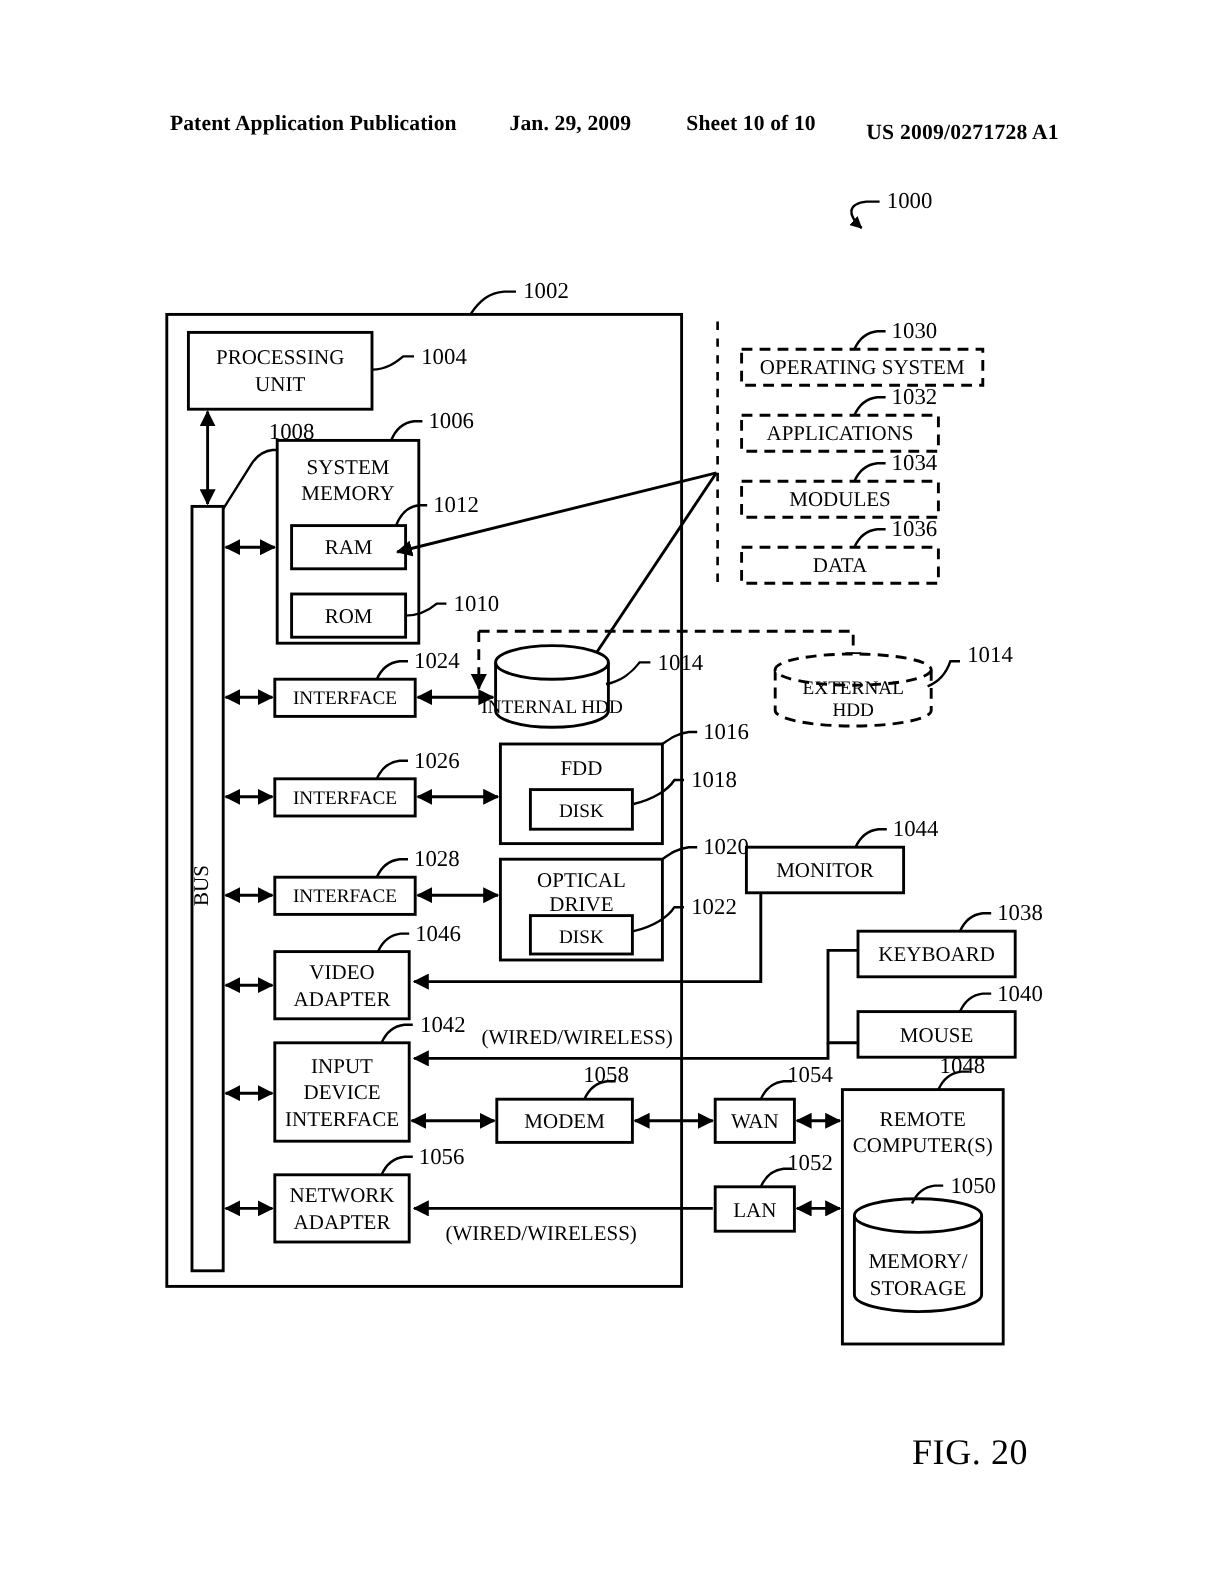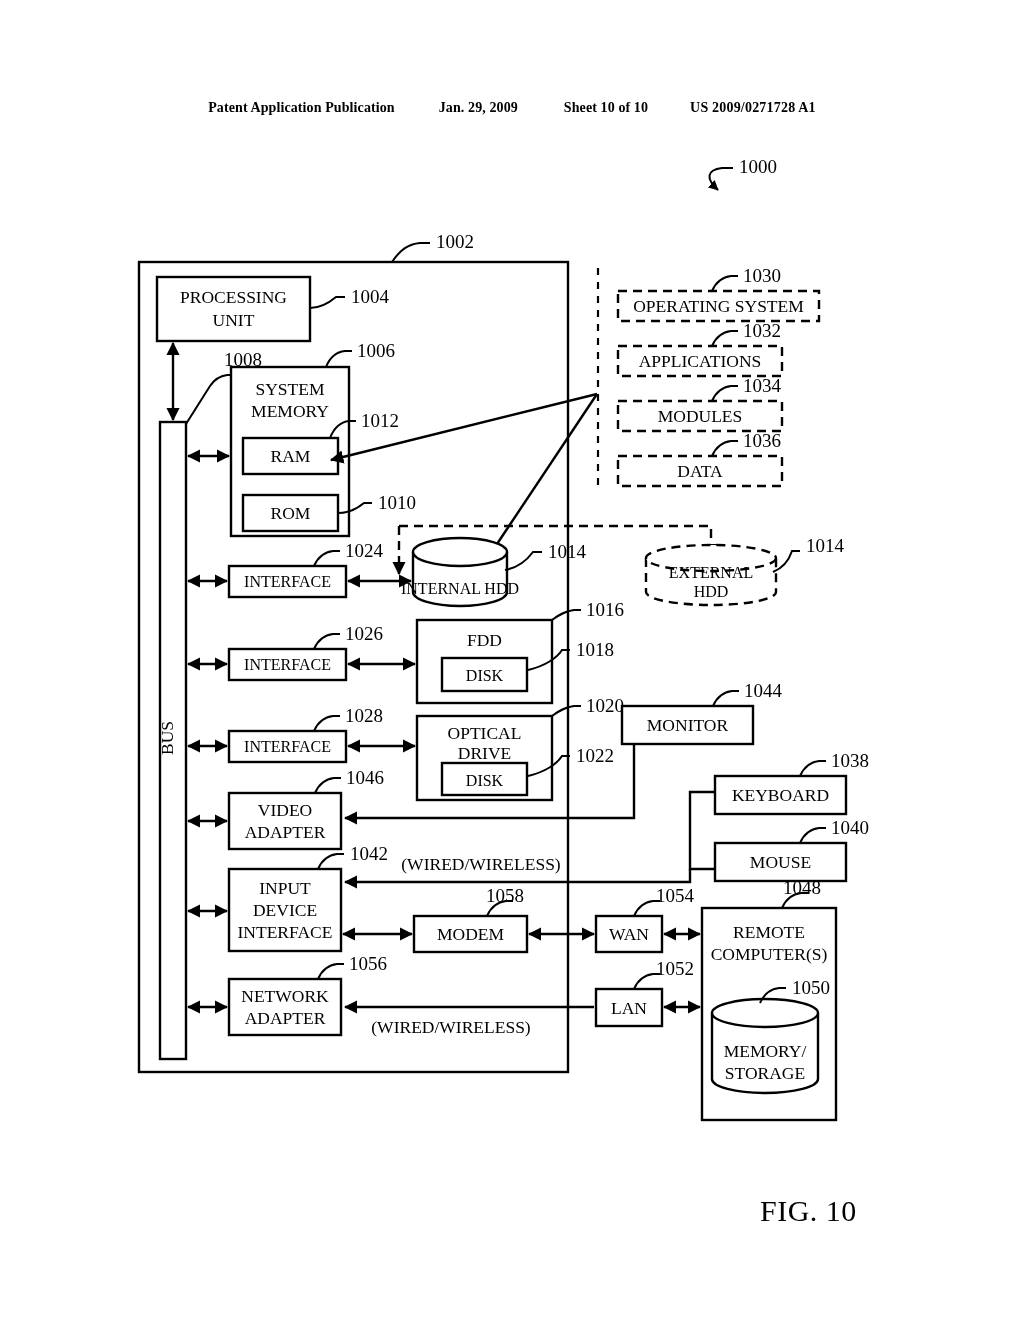--- a/index.html
+++ b/index.html
@@ -18,25 +18,25 @@
   }
 
   
   #page-header {
     position: absolute;
     left: 0;
     top: 88px;
     width: 1024px;
     height: 28px;
     display: flex;
-    align-items: flex-end;
+    align-items: center;
     justify-content: center;
     font-family: "Liberation Serif", serif;
     font-weight: bold;
-    font-size: 14px;
+    font-size: 18px;
     letter-spacing: 0.1px;
     white-space: pre;
   }
   #page-header .hdr-pub      { margin-right: 44px; }
   #page-header .hdr-date     { margin-right: 11px; }
   #page-header .hdr-sheet    { margin-right: 42px; margin-left: 35px; }
   #page-header .hdr-patno    { letter-spacing: 0.2px; margin-top: 16px; }
 
   
   #fig-caption {
@@ -96,21 +96,21 @@
 </head>
 <body>
 
 <div id="page-header">
   <span class="hdr-pub">Patent Application Publication</span>
   <span class="hdr-date">Jan. 29, 2009</span>
   <span class="hdr-sheet">Sheet 10 of 10</span>
   <span class="hdr-patno">US 2009/0271728 A1</span>
 </div>
 
-<div id="fig-caption">FIG. 10</div>
+<div id="fig-caption">FIG. 20</div>
 
 <svg id="diagram" viewBox="0 0 1024 1320">
   <defs>
     <marker id="ah" viewBox="0 0 10 10" refX="9.2" refY="5" markerWidth="5.6" markerHeight="5.6" orient="auto-start-reverse">
       <path d="M 0 0 L 10 5 L 0 10 z" fill="#000000"></path>
     </marker>
     <marker id="ahs" viewBox="0 0 10 10" refX="9.2" refY="5" markerWidth="5" markerHeight="5" orient="auto-start-reverse">
       <path d="M 0 0 L 10 5 L 0 10 z" fill="#000000"></path>
     </marker>
   </defs>

